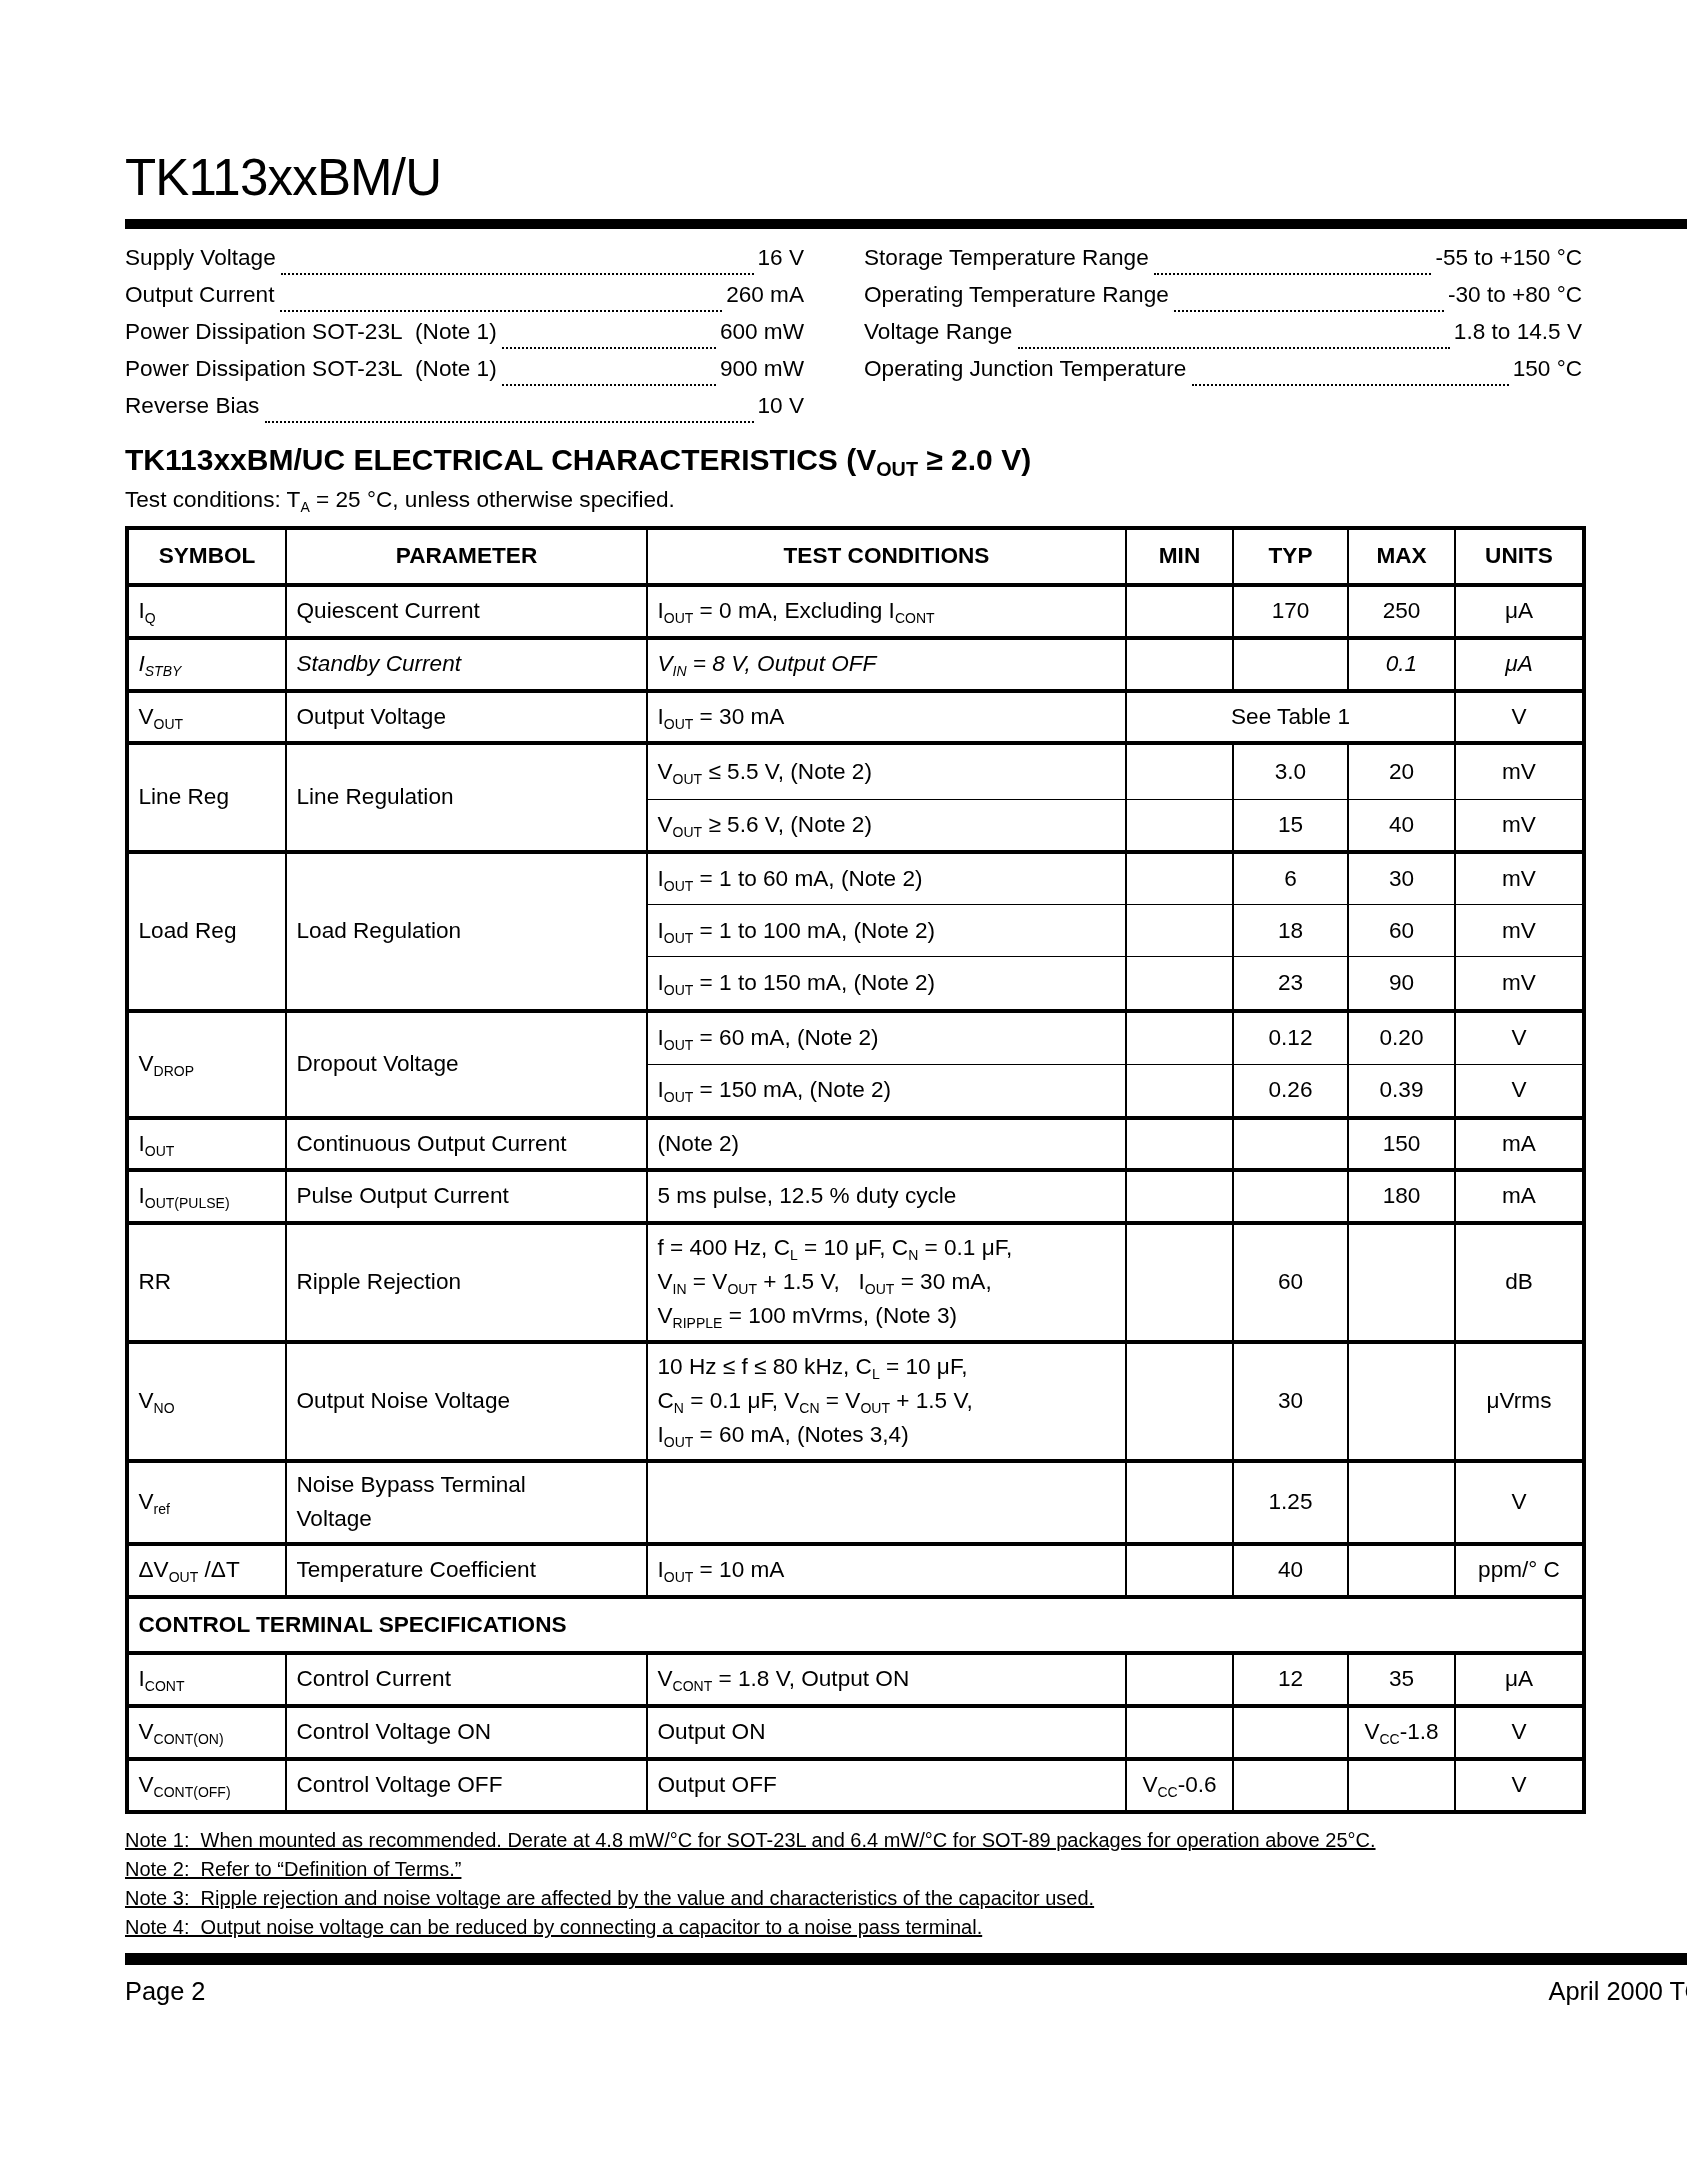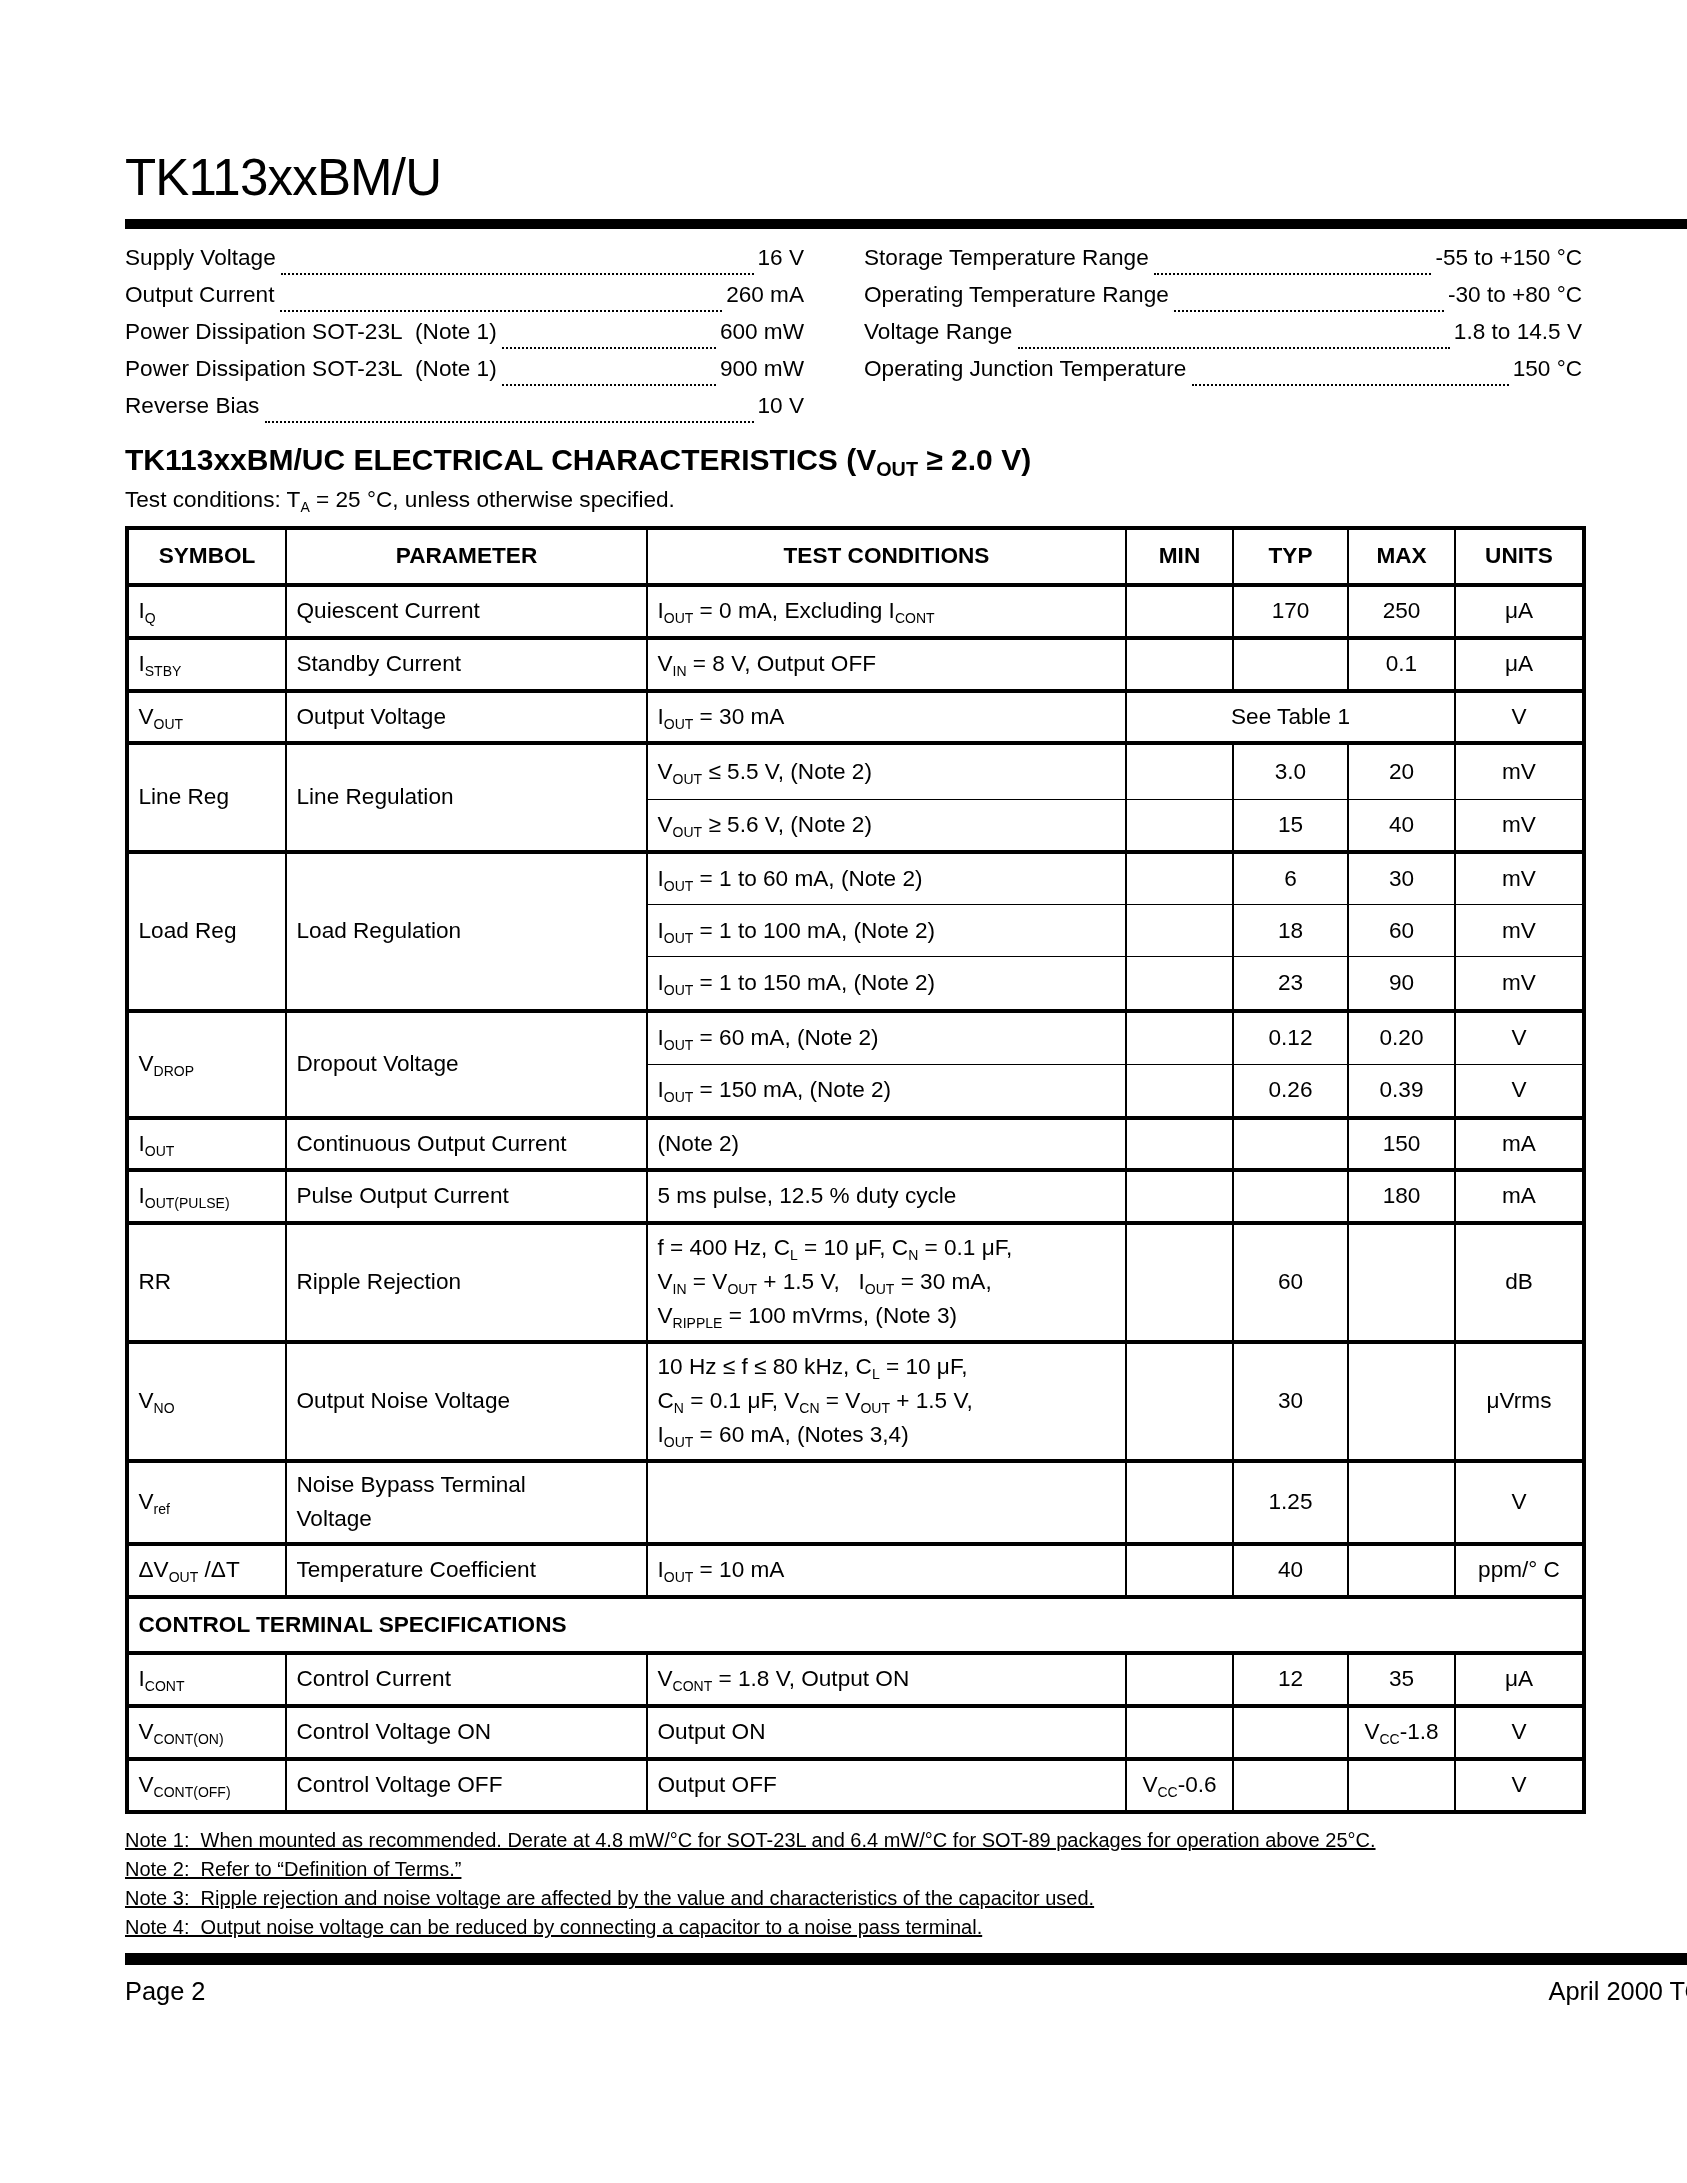--- a/index.html
+++ b/index.html
@@ -123,21 +123,21 @@
         <tbody>
           <tr class="g" style="height: 53px;">
             <td>I<sub>Q</sub></td>
             <td>Quiescent Current</td>
             <td>I<sub>OUT</sub> = 0 mA, Excluding I<sub>CONT</sub></td>
             <td></td>
             <td class="c">170</td>
             <td class="c">250</td>
             <td class="c">μA</td>
           </tr>
-          <tr class="g" style="height: 53px;">
+          <tr class="g" style="height: 53px; font-style: italic;">
             <td>I<sub>STBY</sub></td>
             <td>Standby Current</td>
             <td>V<sub>IN</sub> = 8 V, Output OFF</td>
             <td></td>
             <td></td>
             <td class="c">0.1</td>
             <td class="c">μA</td>
           </tr>
           <tr class="g" style="height: 52px;">
             <td>V<sub>OUT</sub></td>

